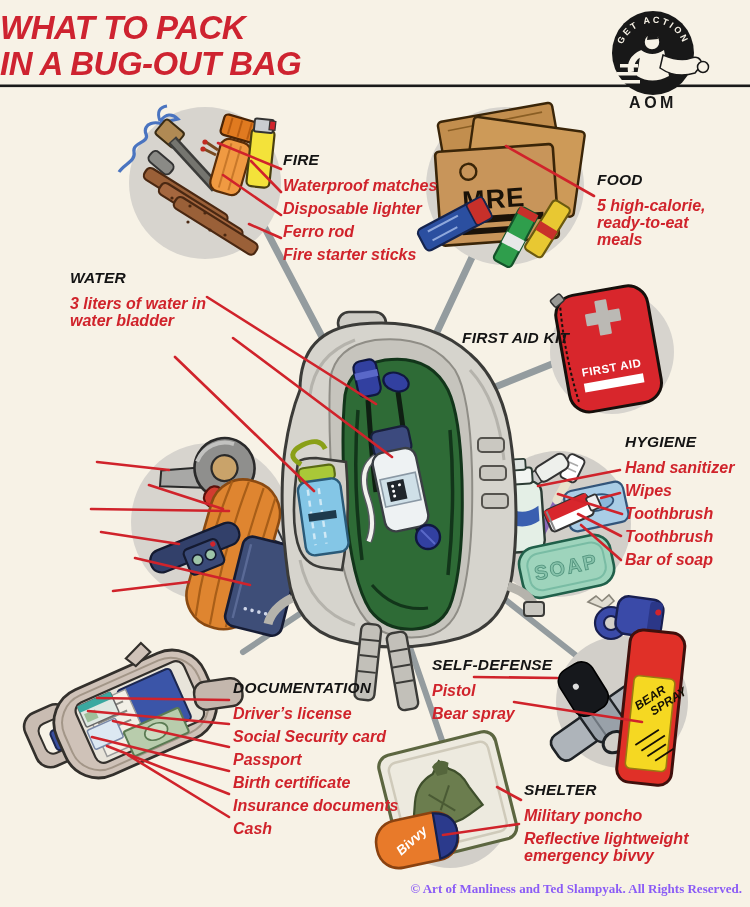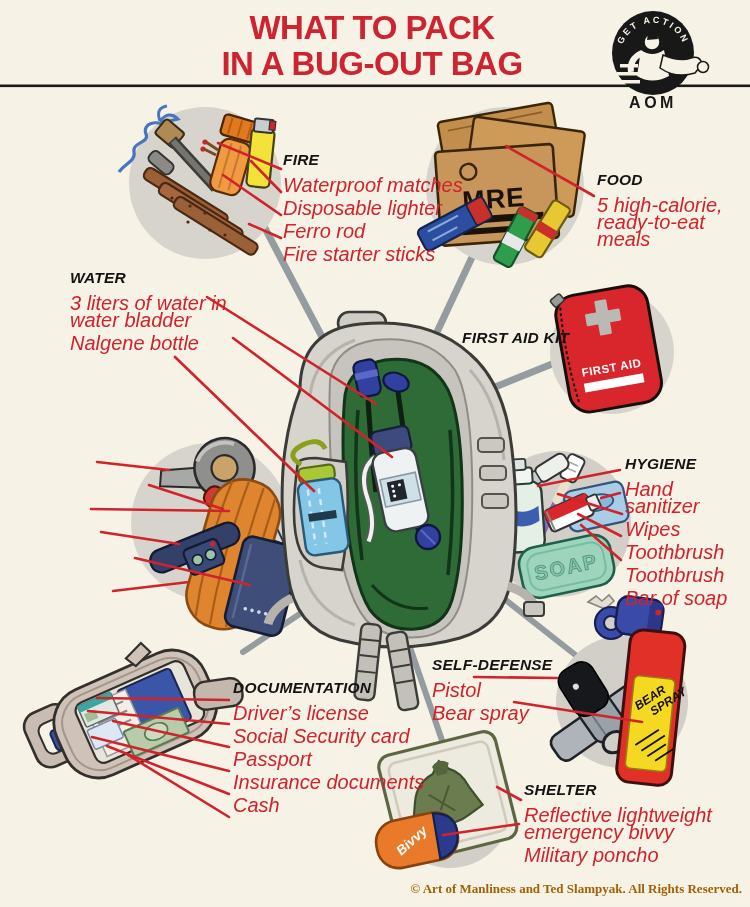--- a/index.html
+++ b/index.html
@@ -1,36 +1,36 @@
 <!DOCTYPE html>
 <html><head>
 <meta charset="utf-8">
 <style>
   html,body{margin:0;padding:0}
   .canvas{position:relative;width:750px;height:907px;background:#f7f2e6;overflow:hidden;
           font-family:"Liberation Sans",sans-serif}
   
-  .title{position:absolute;left:0;top:10px;width:744px;text-align:center;
-         font-weight:700;font-size:33px;line-height:36px;
+  .title{position:absolute;left:0;top:10px;width:744px;text-align:left;
+         font-style:italic;font-weight:700;font-size:33px;line-height:36px;
          letter-spacing:-.5px;color:#ce2330}
   
   .sec{position:absolute;font-style:italic}
   .sec h2{margin:16px 0 9px;font-size:15.5px;line-height:1;font-weight:700;color:#141414;letter-spacing:.2px}
-  .sec .item{margin:0 0 6px;font-size:20px;line-height:17px;font-weight:400;color:#d0232b;white-space:pre-line}
+  .sec .item{margin:0 0 6px;font-size:16px;line-height:17px;font-weight:700;color:#d0232b;white-space:pre-line}
   .sec-fire{left:283px;top:136px}
   .sec-food{left:597px;top:156px}
   .sec-water{left:70px;top:254px}
   .sec-firstaid{left:462px;top:314px}
   .sec-tools{left:22px;top:426px}
-  .sec-hygiene{left:625px;top:440px}
+  .sec-hygiene{left:625px;top:418px}
   .sec-doc{left:233px;top:664px}
   .sec-sd{left:432px;top:641px}
   .sec-shelter{left:524px;top:766px}
   .footer{position:absolute;right:8px;top:881px;font-family:"Liberation Serif",serif;
-          font-size:13px;font-weight:700;color:#a16207}
+          font-size:13px;font-weight:700;color:#8b5cf6}
   svg.art{position:absolute;left:0;top:0}
   .spokes line{stroke:#949c9f;stroke-linecap:round}
   .leads line{stroke:#d0232b;stroke-width:2.6;stroke-linecap:round}
 </style>
 </head>
 <body>
 
 <div class="canvas">
 
 <svg class="art" width="750" height="907" viewBox="0 0 750 907">
@@ -455,21 +455,20 @@
     <h2>FOOD</h2>
     <p class="item">5 high-calorie,
 ready-to-eat
 meals</p>
   </section>
 
   <section class="sec sec-water">
     <h2>WATER</h2>
     <p class="item">3 liters of water in
 water bladder</p>
-    <p class="item">Nalgene bottle</p>
   </section>
 
   <section class="sec sec-firstaid">
     <h2>FIRST AID KIT</h2>
   </section>
 
 
   <section class="sec sec-hygiene">
     <h2>HYGIENE</h2>
     <p class="item">Hand sanitizer</p>
@@ -477,31 +476,32 @@
     <p class="item">Toothbrush</p>
     <p class="item">Toothbrush</p>
     <p class="item">Bar of soap</p>
   </section>
 
   <section class="sec sec-doc">
     <h2>DOCUMENTATION</h2>
     <p class="item">Driver’s license</p>
     <p class="item">Social Security card</p>
     <p class="item">Passport</p>
+    <p class="item">Birth certificate</p>
     <p class="item">Insurance documents</p>
     <p class="item">Cash</p>
   </section>
 
   <section class="sec sec-sd">
     <h2>SELF-DEFENSE</h2>
     <p class="item">Pistol</p>
     <p class="item">Bear spray</p>
   </section>
 
   <section class="sec sec-shelter">
     <h2>SHELTER</h2>
+    <p class="item">Military poncho</p>
     <p class="item">Reflective lightweight
 emergency bivvy</p>
-    <p class="item">Military poncho</p>
   </section>
 
   <div class="footer">© Art of Manliness and Ted Slampyak. All Rights Reserved.</div>
 </div>
 
 </body></html>

